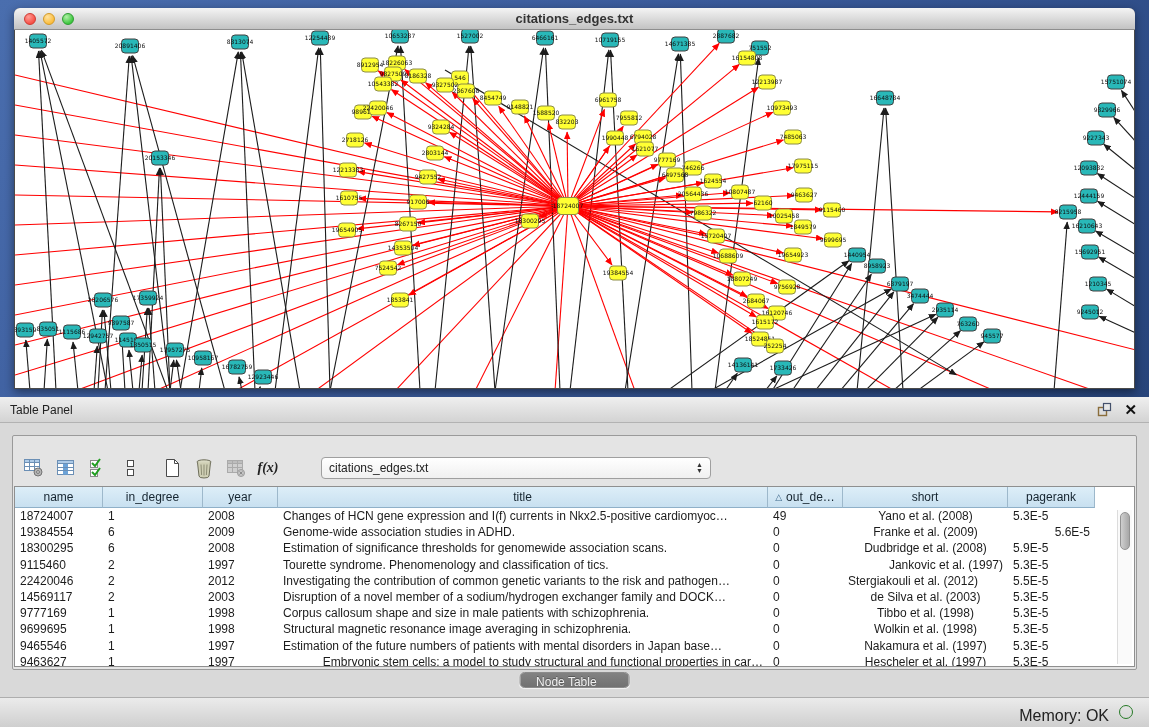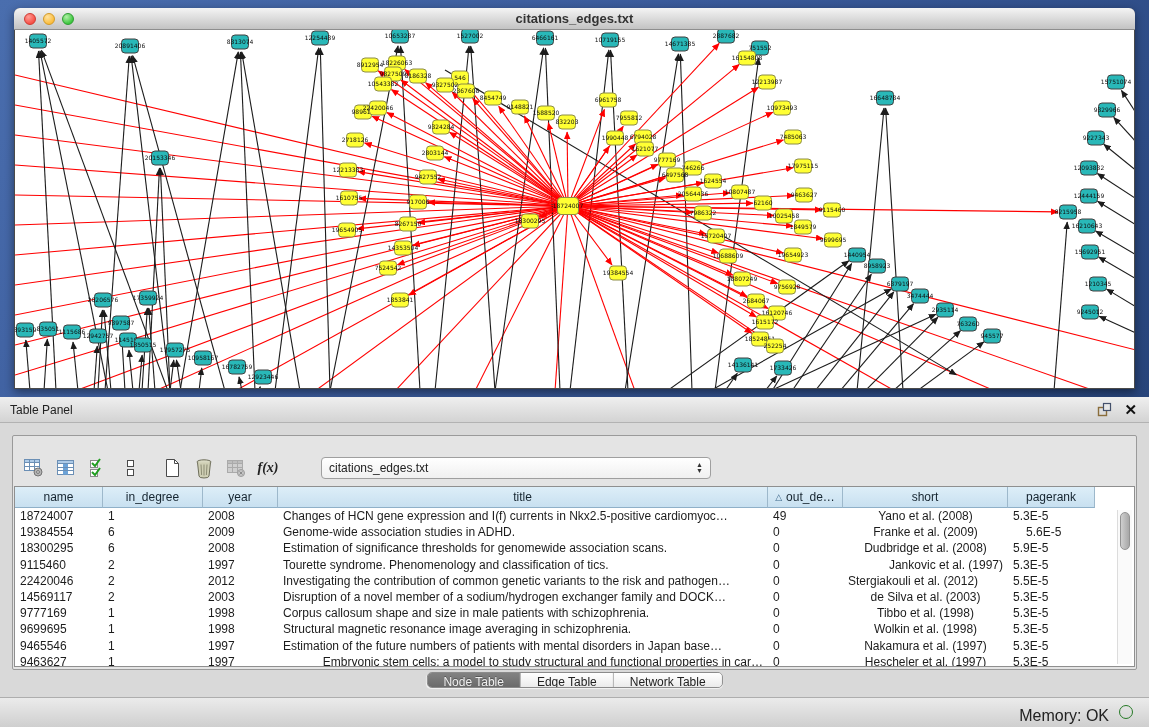--- a/index.html
+++ b/index.html
@@ -57,21 +57,21 @@
   .tr { display:flex; height:16.2px; background:#fff; }
   .td { font-size:12px; color:#1c1c1c; padding:0 5px; white-space:nowrap; overflow:hidden; line-height:16.2px; }
   .vscroll { position:absolute; right:2px; top:23px; bottom:2px; width:15px; background:#fafafa;
              border-left:1px solid #dcdcdc; }
   .vthumb { position:absolute; left:2px; top:2px; width:10px; height:38px; border-radius:5px;
             background:linear-gradient(90deg,#cfcfcf,#a7a7a7); border:1px solid #929292; }
 
   
   .tabs { position:absolute; left:50%; transform:translateX(-50%); top:249px; display:flex;
           border:1px solid #8b8b8b; border-radius:5px; overflow:hidden; height:16px;
-          box-shadow:0 1px 1px rgba(255,255,255,.7); }
+          box-shadow:0 1px 1px rgba(255,255,255,.7);flex-direction:column; }
   .tab { padding:0 16px; font-size:12px; line-height:19px; color:#222;
          background:linear-gradient(#ffffff,#ebebeb); border-left:1px solid #b5b5b5; white-space:nowrap; }
   .tab:first-child { border-left:none; }
   .tab.sel { background:linear-gradient(#828282,#6b6b6b); color:#f0f0f0; text-shadow:0 -1px 0 rgba(0,0,0,.3); }
 
   
   .statusbar { position:absolute; left:0; bottom:0; width:1149px; height:30px;
                background:linear-gradient(#ebebeb,#cfcfcf); border-top:1px solid #aeaeae; }
   .mem { position:absolute; right:40px; top:9px; font-size:16px; color:#222; }
   .memdot { position:absolute; right:16px; top:7px; width:14px; height:14px; border-radius:50%;
@@ -594,21 +594,21 @@
               <div class="td" style="width: 165px; text-align: center;">Yano et al. (2008)</div>
               <div class="td" style="width: 87px; text-align: left;">5.3E-5</div>
             </div>
             <div class="tr">
               <div class="td" style="width: 88px; text-align: left;">19384554</div>
               <div class="td" style="width: 100px; text-align: left;">6</div>
               <div class="td" style="width: 75px; text-align: left;">2009</div>
               <div class="td" style="width: 490px; text-align: left;">Genome-wide association studies in ADHD.</div>
               <div class="td" style="width: 75px; text-align: left;">0</div>
               <div class="td" style="width: 165px; text-align: center;">Franke et al. (2009)</div>
-              <div class="td" style="width: 87px; text-align: left; margin-left: 13px;">5.6E-5</div>
+              <div class="td" style="width: 87px; text-align: right;">5.6E-5</div>
             </div>
             <div class="tr">
               <div class="td" style="width: 88px; text-align: left;">18300295</div>
               <div class="td" style="width: 100px; text-align: left;">6</div>
               <div class="td" style="width: 75px; text-align: left;">2008</div>
               <div class="td" style="width: 490px; text-align: left;">Estimation of significance thresholds for genomewide association scans.</div>
               <div class="td" style="width: 75px; text-align: left;">0</div>
               <div class="td" style="width: 165px; text-align: center;">Dudbridge et al. (2008)</div>
               <div class="td" style="width: 87px; text-align: left;">5.9E-5</div>
             </div>

